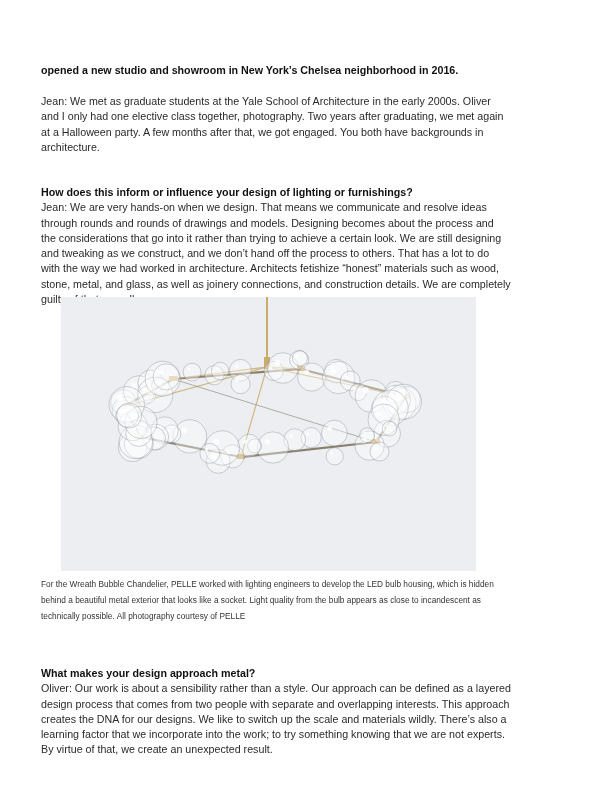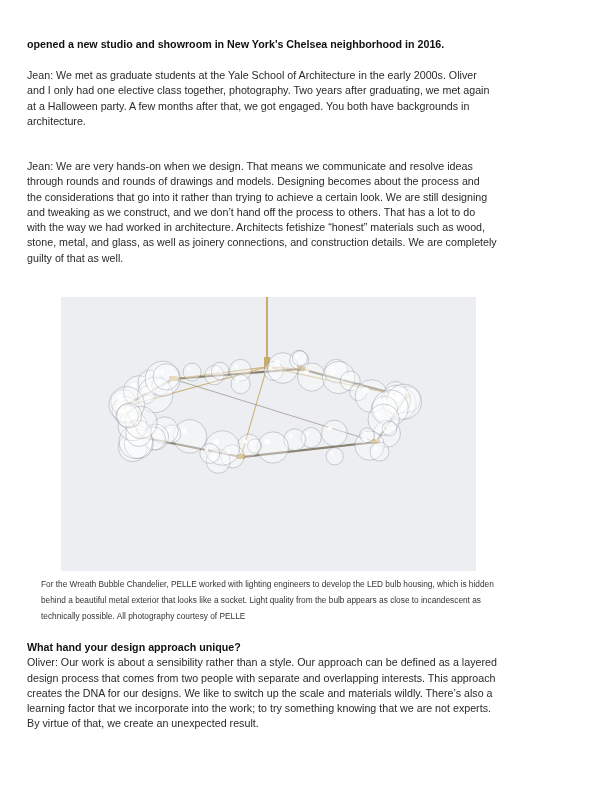--- a/index.html
+++ b/index.html
@@ -1,38 +1,39 @@
 <!DOCTYPE html>
 <html><head>
 <meta charset="utf-8">
 <style>
   html, body { margin: 0; padding: 0; background: #ffffff; }
   body { width: 612px; height: 792px; position: relative; overflow: hidden;
          font-family: "Liberation Sans", sans-serif; color: #222; }
-  .text-block { position: absolute; left: 27px; width: 470px; font-size: 10.7px; line-height: 15.3px; }
+  .text-block { position: absolute; left: 41px; width: 470px; font-size: 10.7px; line-height: 15.3px; margin-top: 26px; }
   .lead { top: 37px; font-weight: bold; color: #111; }
   .q { font-weight: bold; color: #111; display: block; }
   .a { display: block; color: #2a2a2a; }
   #sec1 { top: 68px; }
   #sec2 { top: 159px; }
   #sec3 { top: 640px; }
   .photo { position: absolute; left: 61px; top: 297px; width: 415px; height: 274px; background: #eceef1; overflow: hidden; }
   .photo svg { display: block; }
   .caption { position: absolute; left: 41px; top: 576px; width: 470px; font-size: 8.3px; line-height: 16px; color: #333; }
 </style>
 </head>
 <body>
 
 <div class="text-block lead">opened a new studio and showroom in New York’s Chelsea neighborhood in 2016.</div>
 
 <div class="text-block" id="sec1">
   <span class="a">Jean: We met as graduate students at the Yale School of Architecture in the early 2000s. Oliver and I only had one elective class together, photography. Two years after graduating, we met again at a Halloween party. A few months after that, we got engaged. You both have backgrounds in architecture.</span>
 </div>
 
 <div class="text-block" id="sec2">
+  <span class="q">How does this inform or influence your design of lighting or furnishings?</span>
   <span class="a">Jean: We are very hands-on when we design. That means we communicate and resolve ideas through rounds and rounds of drawings and models. Designing becomes about the process and the considerations that go into it rather than trying to achieve a certain look. We are still designing and tweaking as we construct, and we don’t hand off the process to others. That has a lot to do with the way we had worked in architecture. Architects fetishize “honest” materials such as wood, stone, metal, and glass, as well as joinery connections, and construction details. We are completely guilty of that as well.</span>
 </div>
 
 <div class="photo" role="img" aria-label="Wreath Bubble Chandelier by PELLE: a brass ring frame suspended from a rod, surrounded by clusters of clear glass bubbles" style="background: rgb(236, 238, 241);">
   <svg id="chandelier-svg" width="415" height="274" viewBox="0 0 415 274">
     <g id="frame">
         <line x1="206" y1="0" x2="206" y2="62" stroke="#c9ab6a" stroke-width="2"></line>
         <rect x="203" y="60" width="6" height="12" fill="#c9ab6a"></rect>
         <polygon points="62,110 112,82 240,72 345,100 315,145 180,160 80,140" fill="none" stroke="#8a8070" stroke-width="2.2"></polygon>
         <line x1="206" y1="70" x2="112" y2="82" stroke="#c9ab6a" stroke-width="1.1" opacity="0.85"></line>
@@ -176,15 +177,15 @@
         <circle cx="62.1" cy="114.8" r="2.0" fill="rgba(255,255,255,0.8)"></circle>
         <circle cx="68.2" cy="118.5" r="12.5" fill="rgba(255,255,255,0.35)" stroke="rgba(120,130,140,0.45)" stroke-width="0.8"></circle>
         <circle cx="63.9" cy="114.2" r="2.3" fill="rgba(255,255,255,0.8)"></circle>
       </g>
   </svg>
 </div>
 
 <div class="caption">For the Wreath Bubble Chandelier, PELLE worked with lighting engineers to develop the LED bulb housing, which is hidden behind a beautiful metal exterior that looks like a socket. Light quality from the bulb appears as close to incandescent as technically possible. All photography courtesy of PELLE</div>
 
 <div class="text-block" id="sec3">
-  <span class="q">What hand your design approach unique?</span>
+  <span class="q">What makes your design approach metal?</span>
   <span class="a">Oliver: Our work is about a sensibility rather than a style. Our approach can be defined as a layered design process that comes from two people with separate and overlapping interests. This approach creates the DNA for our designs. We like to switch up the scale and materials wildly. There’s also a learning factor that we incorporate into the work; to try something knowing that we are not experts. By virtue of that, we create an unexpected result.</span>
 </div>
 
 </body></html>

